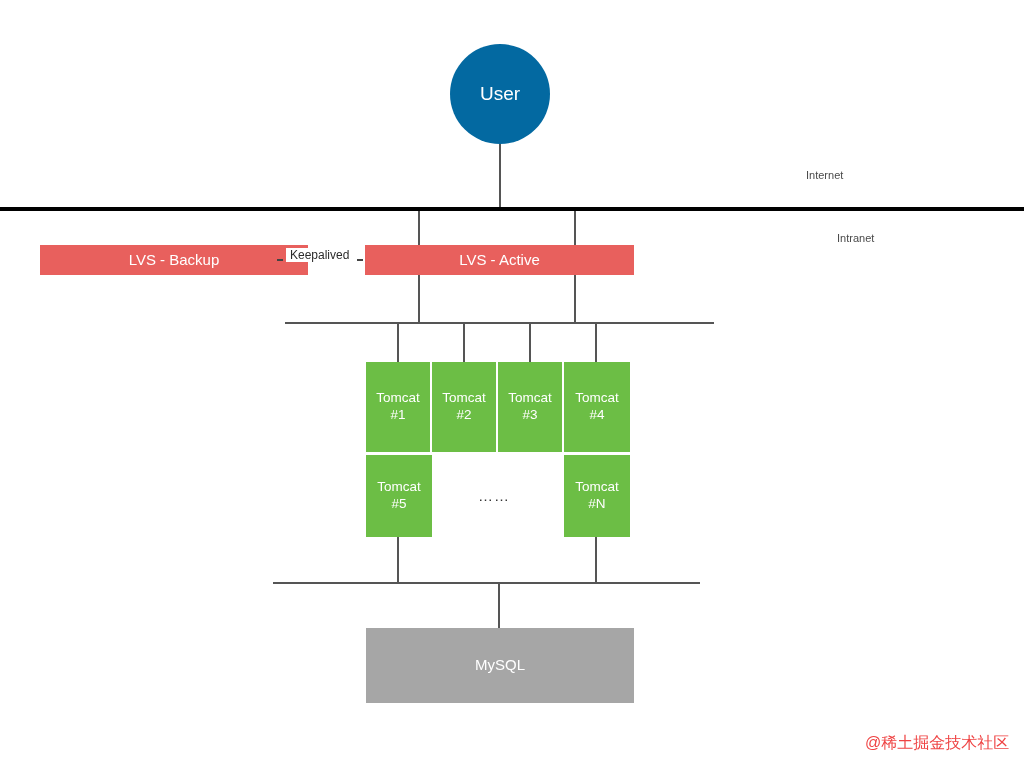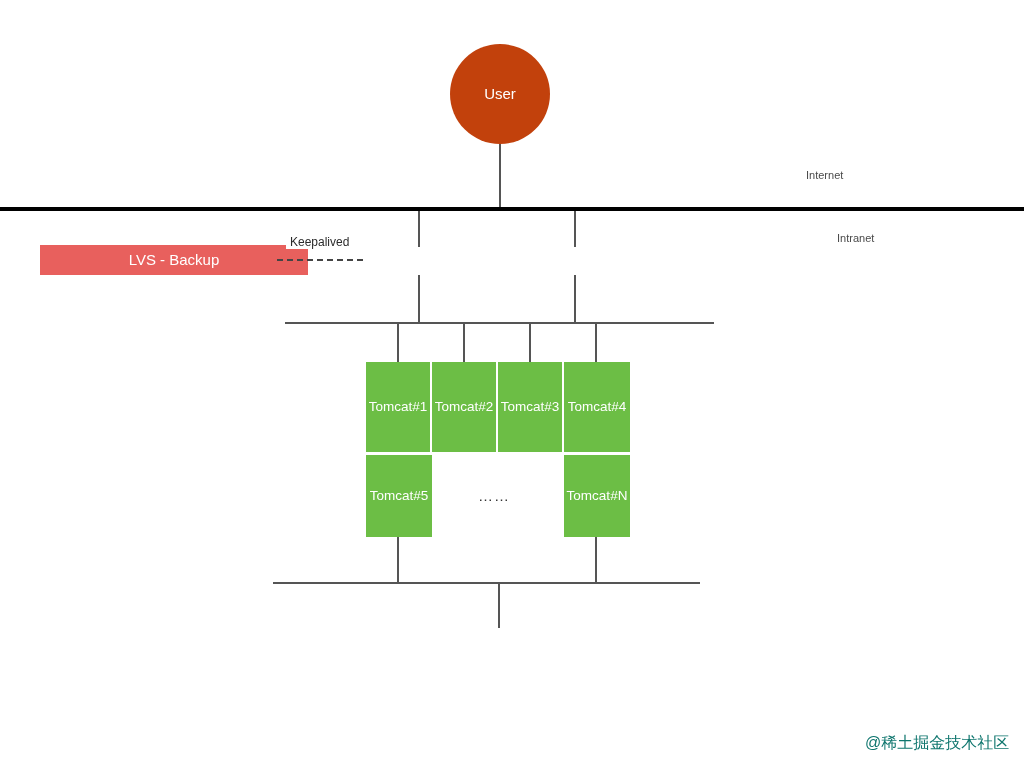--- a/index.html
+++ b/index.html
@@ -37,35 +37,35 @@
     align-items: center;
     justify-content: center;
     text-align: center;
     color: #ffffff;
     line-height: 1.25;
   }
 
   
   .user-node {
     border-radius: 50%;
-    background: #c2410c;
-    font-size: 15px;
+    background: #0369a1;
+    font-size: 19px;
   }
 
   
   .lvs-node {
     background: #E8605D;
     font-size: 15px;
   }
 
   
   .tomcat-node {
     background: #6CBE45;
     font-size: 13.5px;
-    flex-direction: row;
+    flex-direction: column;
     border-right: 2px solid #ffffff;
   }
   .tomcat-node.last { border-right: none; }
   .tomcat-node span { display: block; }
 
   
   .db-node {
     background: #A6A6A6;
     font-size: 15px;
   }
@@ -88,21 +88,21 @@
   .ellipsis {
     position: absolute;
     font-size: 15px;
     color: #333333;
     letter-spacing: 1px;
     white-space: nowrap;
   }
   .watermark {
     position: absolute;
     font-size: 16px;
-    color: #0f766e;
+    color: #ef4444;
     white-space: nowrap;
   }
 </style>
 </head>
 <body>
 
 <div id="canvas">
 
   <div class="node user-node" style="left:450px; top:44px; width:100px; height:100px;">
     <span>User</span>
@@ -115,23 +115,26 @@
   <div class="zone-label" style="left:806px; top:169px;">Internet</div>
   <div class="zone-label" style="left:806px; top:232px;margin-left:31px;">Intranet</div>
 
   <div class="line-v" style="left:418px; top:211px; width:2px; height:36px;"></div>
   <div class="line-v" style="left:574px; top:211px; width:2px; height:36px;"></div>
 
   <div class="node lvs-node" style="left:12px; top:245px; width:268px; height:30px;margin-left:28px;">
     <span>LVS - Backup</span>
   </div>
 
+  <div class="node lvs-node" style="left:365px; top:245px; width:269px; height:30px;">
+    <span>LVS - Active</span>
+  </div>
 
   <div class="dashed" style="left:277px; top:259px; width:86px; height:0px;"></div>
-  <div class="keepalived-label" style="left:286px; top:235px;">Keepalived</div>
+  <div class="keepalived-label" style="left:286px; top:248px;">Keepalived</div>
 
   <div class="line-v" style="left:418px; top:275px; width:2px; height:49px;"></div>
   <div class="line-v" style="left:574px; top:275px; width:2px; height:49px;"></div>
 
   <div class="line-h" style="left:285px; top:322px; width:429px; height:2px;"></div>
 
   <div class="line-v" style="left:397px; top:324px; width:2px; height:38px;"></div>
   <div class="line-v" style="left:463px; top:324px; width:2px; height:38px;"></div>
   <div class="line-v" style="left:529px; top:324px; width:2px; height:38px;"></div>
   <div class="line-v" style="left:595px; top:324px; width:2px; height:38px;"></div>
@@ -164,16 +167,19 @@
 
   <div class="ellipsis" style="left:478px; top:487px;">……</div>
 
   <div class="line-v" style="left:397px; top:537px; width:2px; height:46px;"></div>
   <div class="line-v" style="left:595px; top:537px; width:2px; height:46px;"></div>
 
   <div class="line-h" style="left:273px; top:582px; width:427px; height:2px;"></div>
 
   <div class="line-v" style="left:498px; top:584px; width:2px; height:44px;"></div>
 
+  <div class="node db-node" style="left:366px; top:628px; width:268px; height:75px;">
+    <span>MySQL</span>
+  </div>
 
   <div class="watermark" style="left:865px; top:733px;">@稀土掘金技术社区</div>
 
 </div>
 
 </body></html>

